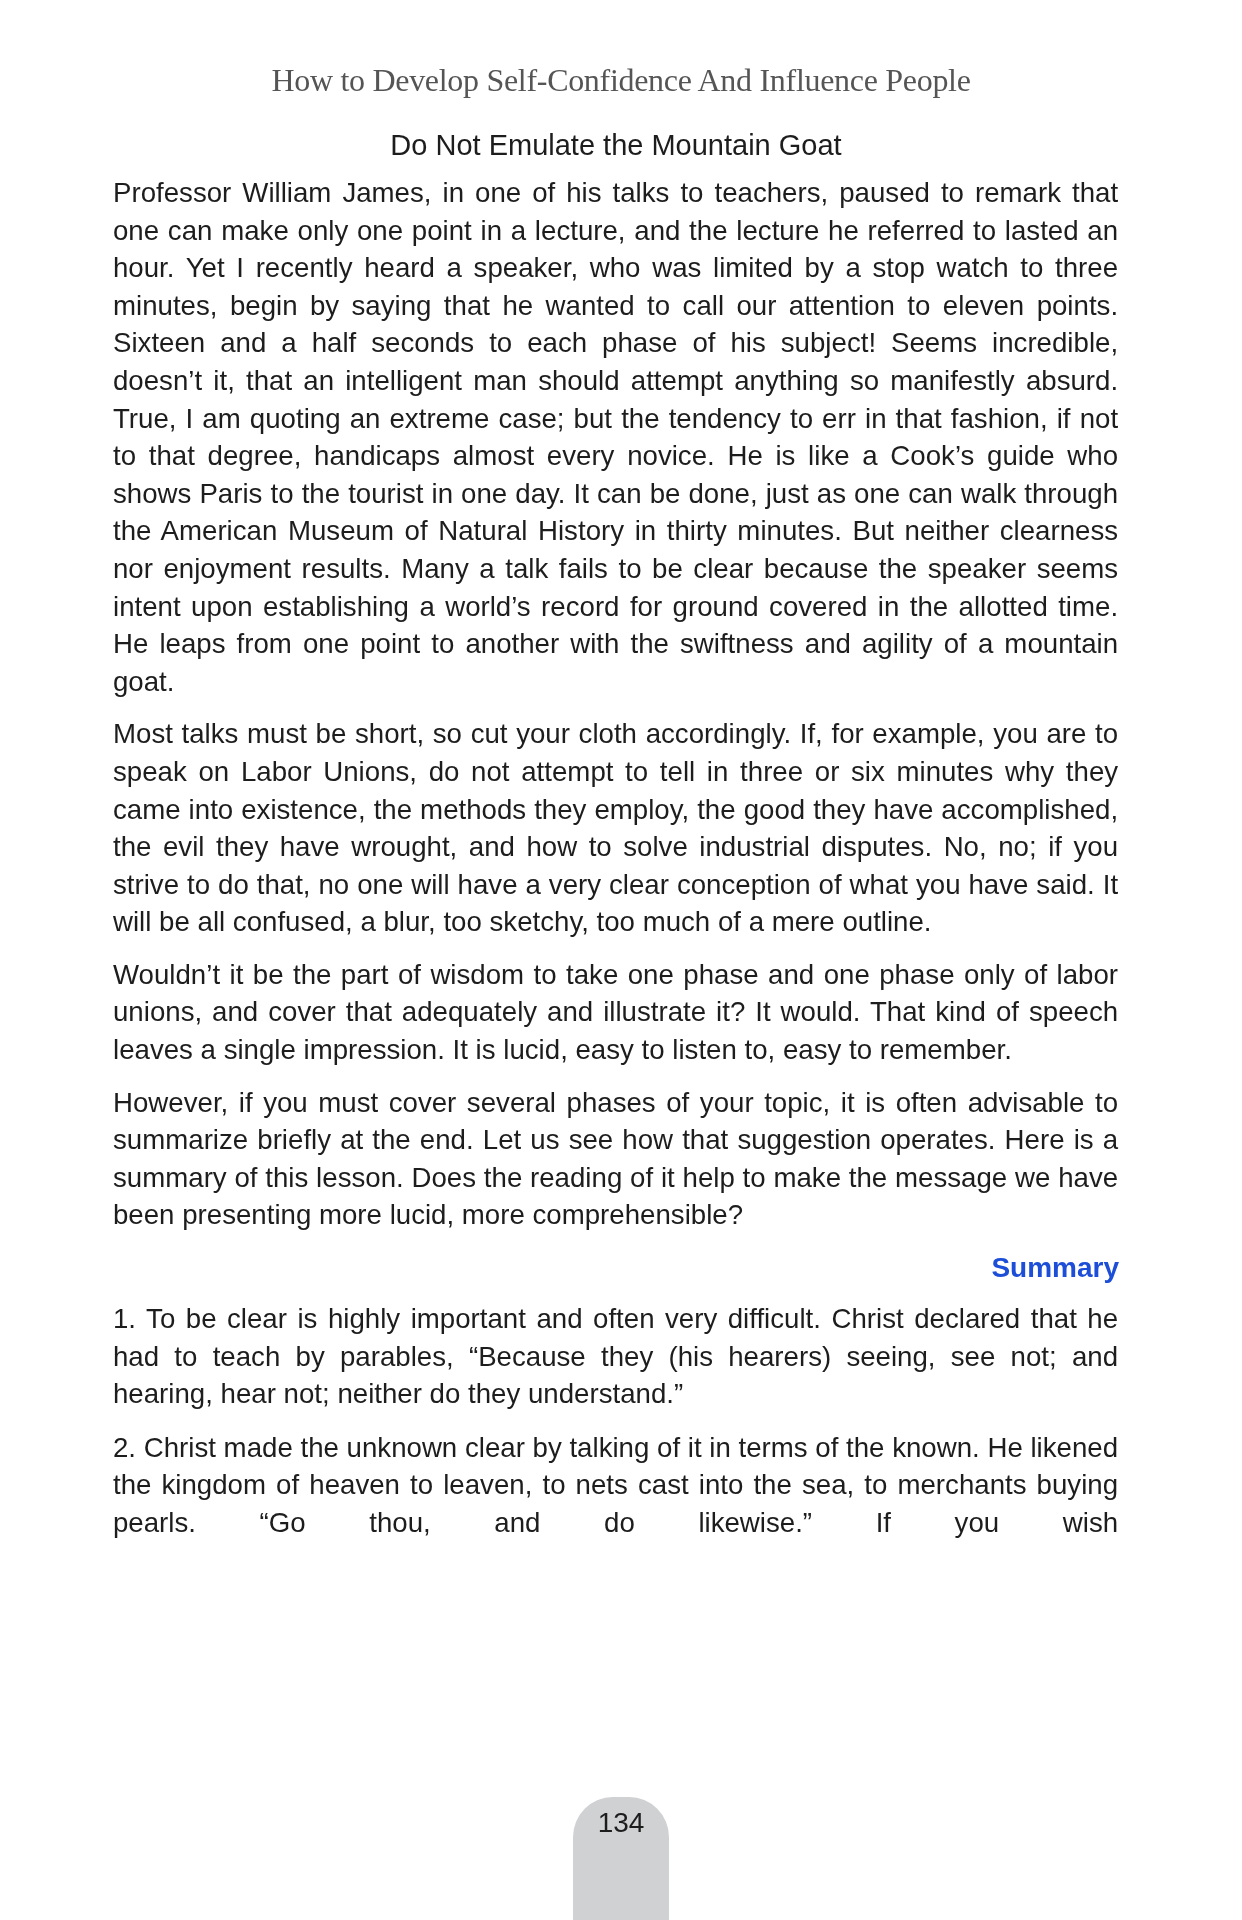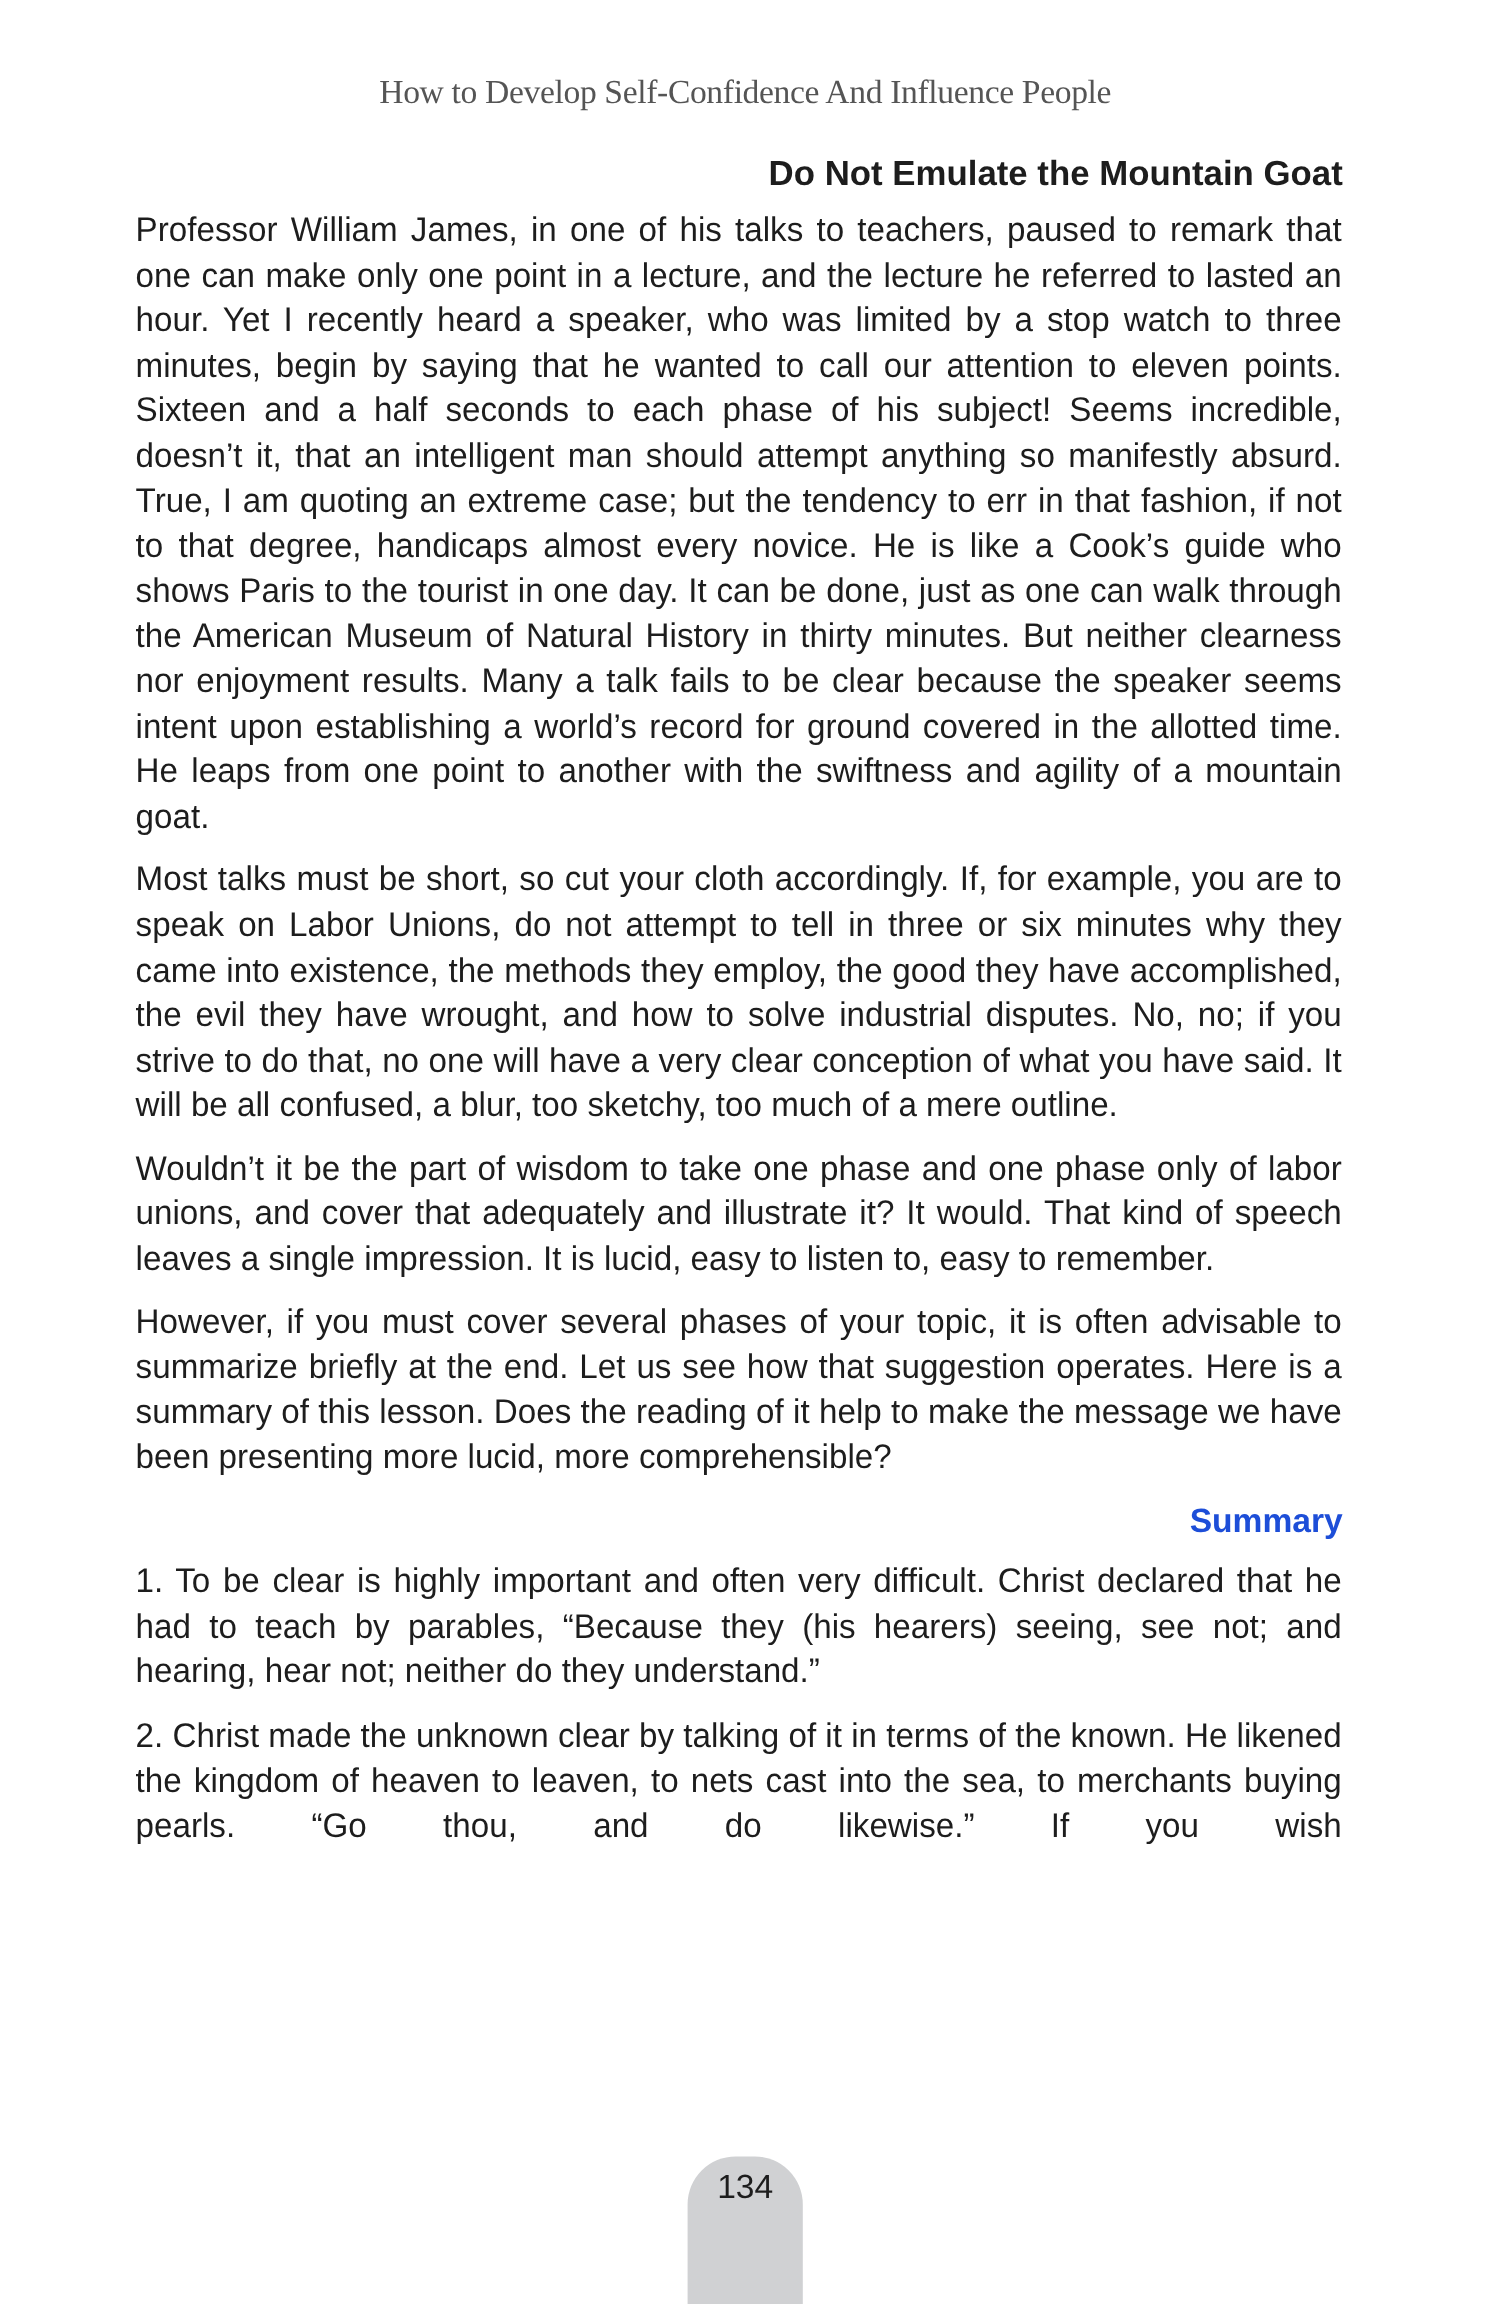--- a/index.html
+++ b/index.html
@@ -1,28 +1,28 @@
 <!DOCTYPE html>
 <html><head>
 <meta charset="utf-8">
 <style>
   html, body { margin: 0; padding: 0; background: #ffffff; }
   body { width: 1242px; height: 1920px; position: relative; overflow: hidden; }
   .running-head {
     position: absolute; top: 62px; left: 0; width: 1242px; text-align: center;
-    font-family: "Liberation Serif", "DejaVu Serif", serif; font-size: 28px;
+    font-family: "Liberation Serif", "DejaVu Serif", serif; font-size: 32px;
     color: #555555; letter-spacing: -0.3px;
   }
   .content {
     position: absolute; top: 126px; left: 113px; width: 1006px;
     font-family: "Liberation Sans", "DejaVu Sans", sans-serif;
     color: #1d1d1d; font-size: 28.5px; line-height: 37.6px;
   }
   .content h2 {
-    margin: 0 0 10px 0; text-align: right; font-size: 29px; font-weight: bold;
+    margin: 0 0 10px 0; text-align: center; font-size: 29px; font-weight: normal;
     line-height: 38px; color: #1d1d1d;
   }
   .content h3 {
     margin: 0 0 13px 0; text-align: right; font-size: 28px; font-weight: bold;
     line-height: 38px; color: #1d4ed8;
   }
   .content p {
     margin: 0 0 15px 0; text-align: justify; text-align-last: left;
     transform: scaleX(0.97); transform-origin: left top; width: 103%;
   }

